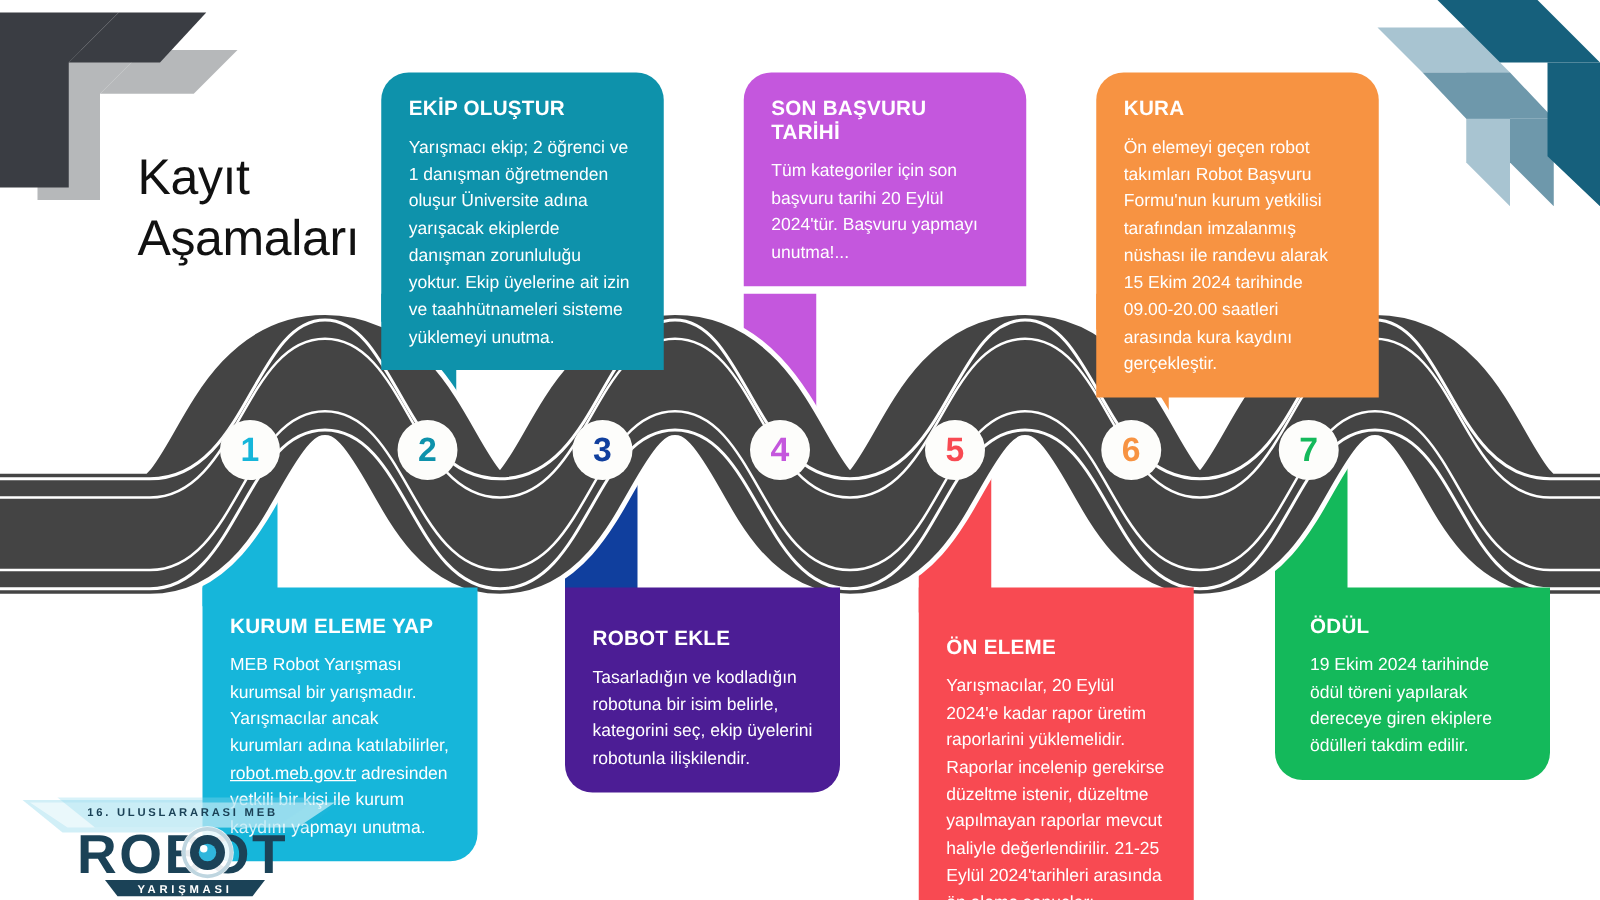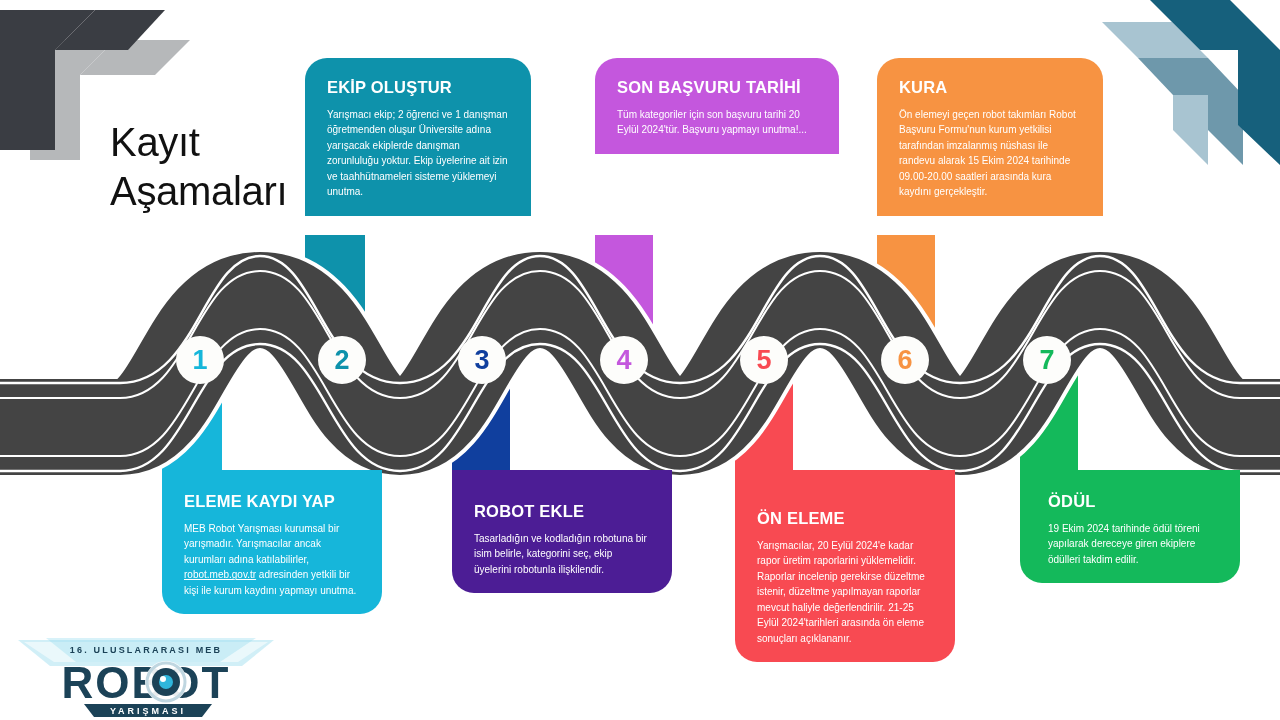--- a/index.html
+++ b/index.html
@@ -44,21 +44,21 @@
   .card.top    { border-radius: 22px 22px 0 0; }
   .card.bottom { border-radius: 0 0 22px 22px; }
   .card-title {
     font-size: 16.5px;
     font-weight: bold;
     letter-spacing: 0.2px;
     margin-bottom: 10px;
     line-height: 1.15;
   }
   .card-body {
-    font-size: 10px;
+    font-size: 14px;
     line-height: 1.55;
   }
   .card-body .lnk { text-decoration: underline; }
 
   
   .step-circle {
     position: absolute;
     width: 48px; height: 48px;
     border-radius: 50%;
     background: #fdfdfb;
@@ -152,32 +152,32 @@
              C 470,471 475,344 540,344 C 605,344 610,471 680,471
              C 750,471 755,344 820,344 C 885,344 890,471 960,471
              C 1030,471 1035,344 1100,344 C 1165,344 1170,471 1240,471 L 1300,471" fill="none" stroke="#ffffff" stroke-width="2.4"></path>
   </svg>
 
   <div class="card top" style="left:305px; top:58px; width:226px; background:#0e92ab;">
     <div class="card-title">EKİP OLUŞTUR</div>
     <div class="card-body">Yarışmacı ekip; 2 öğrenci ve 1 danışman öğretmenden oluşur Üniversite adına yarışacak ekiplerde danışman zorunluluğu yoktur. Ekip üyelerine ait izin ve  taahhütnameleri sisteme yüklemeyi unutma.</div>
   </div>
 
-  <div class="card top" style="left:595px; top:58px; width:244px; background:#c457dd;">
+  <div class="card top" style="left:595px; top:58px; width:226px; background:#c457dd;">
     <div class="card-title">SON BAŞVURU TARİHİ</div>
     <div class="card-body">Tüm kategoriler için son başvuru tarihi 20 Eylül 2024'tür. Başvuru yapmayı unutma!...</div>
   </div>
 
   <div class="card top" style="left:877px; top:58px; width:226px; background:#f79342;">
     <div class="card-title">KURA</div>
     <div class="card-body">Ön elemeyi geçen robot takımları Robot Başvuru Formu'nun kurum yetkilisi tarafından imzalanmış nüshası ile randevu alarak  15 Ekim 2024 tarihinde 09.00-20.00 saatleri arasında kura kaydını gerçekleştir.</div>
   </div>
 
   <div class="card bottom" style="left:162px; top:470px; width:220px; background:#16b6da; padding-top:22px;">
-    <div class="card-title">ELEME KAYDI YAP</div>
+    <div class="card-title">KURUM ELEME YAP</div>
     <div class="card-body">
       <span>MEB Robot Yarışması kurumsal bir yarışmadır. Yarışmacılar ancak kurumları adına katılabilirler, </span><span class="lnk">robot.meb.gov.tr</span><span> adresinden yetkili bir kişi ile kurum kaydını yapmayı unutma.</span>
     </div>
   </div>
 
   <div class="card bottom" style="left:452px; top:470px; width:220px; background:#4c1d95; padding-top:32px;">
     <div class="card-title">ROBOT EKLE</div>
     <div class="card-body">Tasarladığın ve kodladığın robotuna bir isim belirle, kategorini seç, ekip üyelerini robotunla ilişkilendir.</div>
   </div>
 

